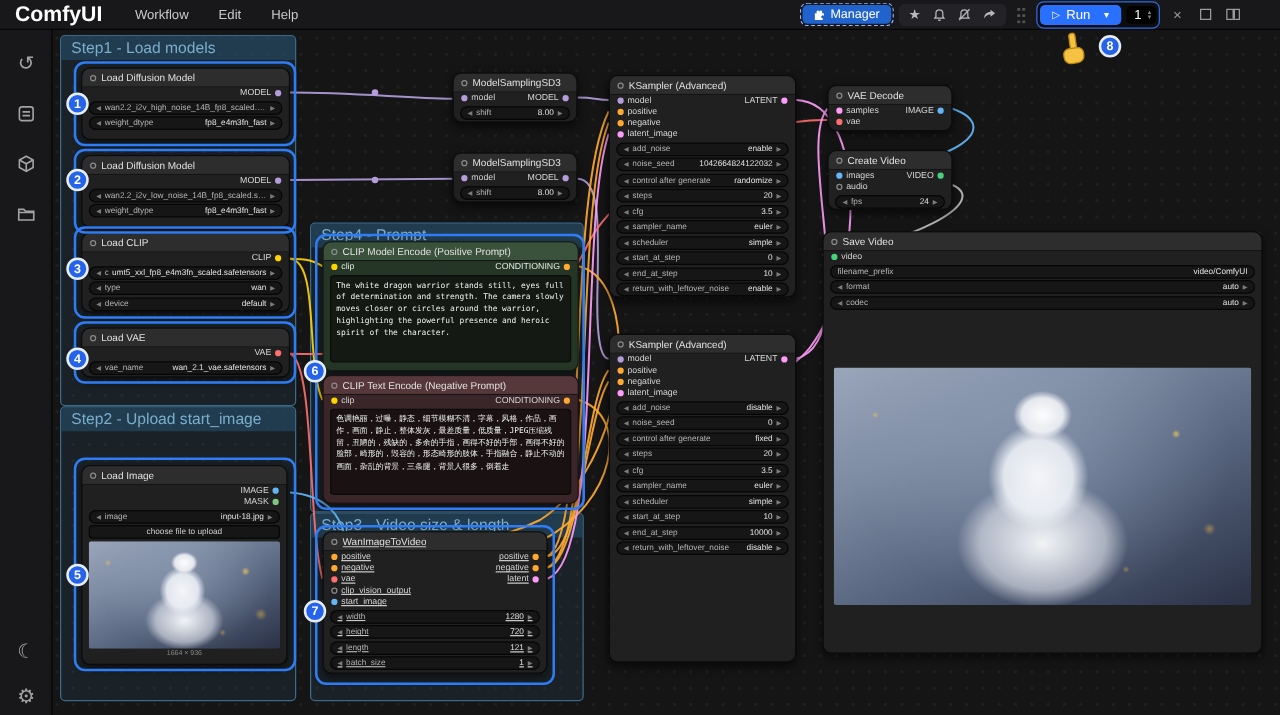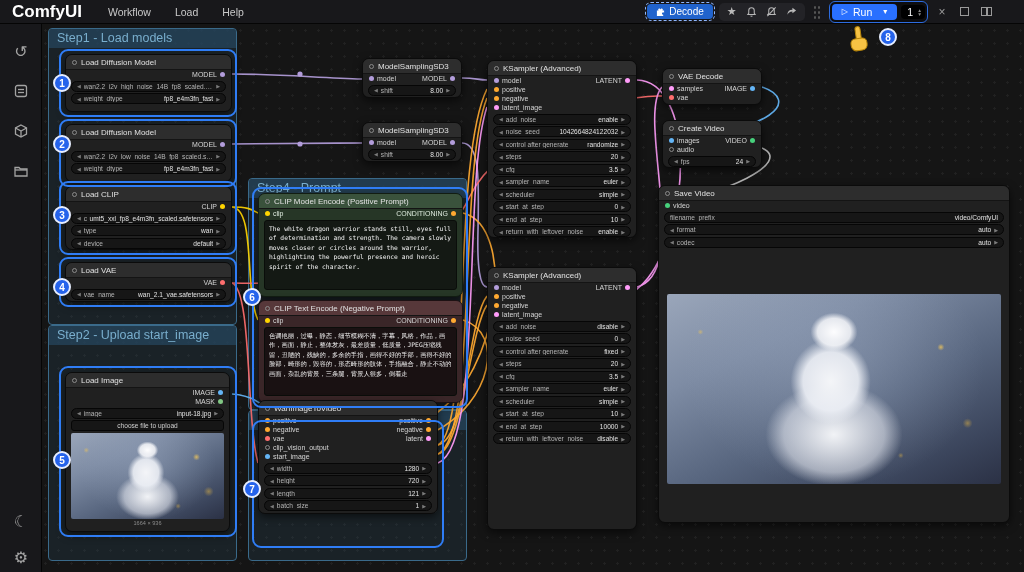--- a/index.html
+++ b/index.html
@@ -558,21 +558,21 @@
           <span>clip</span>
         </span>
         <span class="pr">
           <span>CONDITIONING</span>
           <i class="dot d-cond"></i>
         </span>
       </div>
     <div class="ptext" style="height:69px;">色调艳丽，过曝，静态，细节模糊不清，字幕，风格，作品，画作，画面，静止，整体发灰，最差质量，低质量，JPEG压缩残留，丑陋的，残缺的，多余的手指，画得不好的手部，画得不好的脸部，畸形的，毁容的，形态畸形的肢体，手指融合，静止不动的画面，杂乱的背景，三条腿，背景人很多，倒着走</div>
   </div>
 
-  <div class="node" style="left:258px;top:400px;width:180px;height:114px;">
+  <div class="node" style="left:258px;top:425px;width:180px;height:114px;text-decoration:underline;">
     <div class="nhead">
         <i class="cdot"></i>
         <span class="ntitle">WanImageToVideo</span>
       </div>
     <div class="prow">
         <span class="pl">
           <i class="dot d-cond"></i>
           <span>positive</span>
         </span>
         <span class="pr">
@@ -738,28 +738,28 @@
   <div class="badge" style="left:879px;top:28px;">8</div>
 
   <div class="hand" style="left:848px;top:26px;">
     <div class="finger"></div>
       <div class="fist"></div>
   </div>
 
   <div id="menubar">
     <span class="logo">ComfyUI</span>
     <span class="menu-item">Workflow</span>
-    <span class="menu-item">Load</span>
+    <span class="menu-item">Edit</span>
     <span class="menu-item">Help</span>
     <span class="mb-right">
       <span class="manager-btn">
           <svg width="9" height="9" viewBox="0 0 10 10">
             <path d="M1,4 h2 a1.3,1.3 0 1,1 2,-1 a1.3,1.3 0 1,1 2,1 h2 v2.5 a1.3,1.3 0 1,0 -1,2 v1.5 h-7 z" fill="#fff"></path>
           </svg>
-          <span>Decode</span>
+          <span>Manager</span>
         </span>
       <span class="icon-cluster">
         <span class="tb-icon">★</span>
         <span class="tb-icon">
             <svg width="11" height="11" viewBox="0 0 12 12" fill="none" stroke="#b9b9b9" stroke-width="1.1">
               <path d="M3,8 v-3 a3,3 0 0 1 6,0 v3 l1,1.3 h-8 z"></path>
               <path d="M5,10.6 a1.2,1.2 0 0 0 2,0"></path>
             </svg>
           </span>
         <span class="tb-icon">

